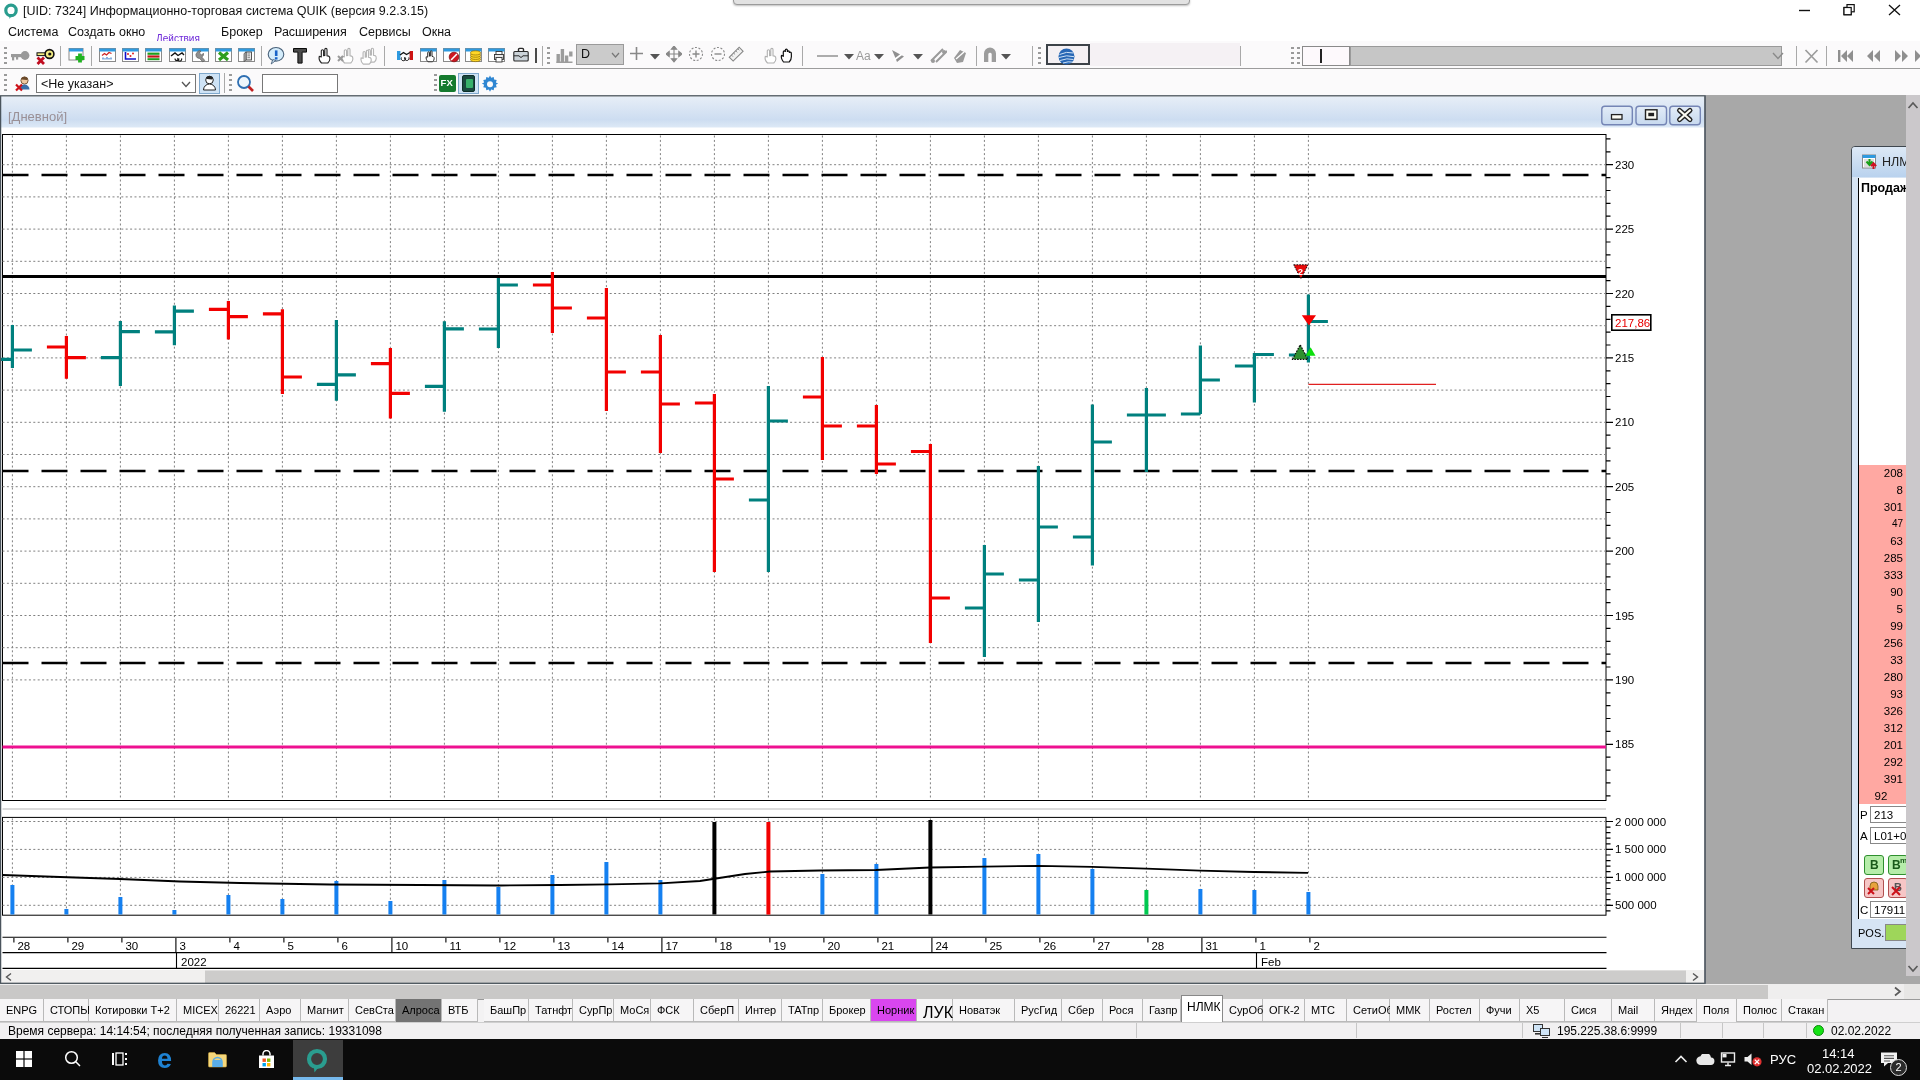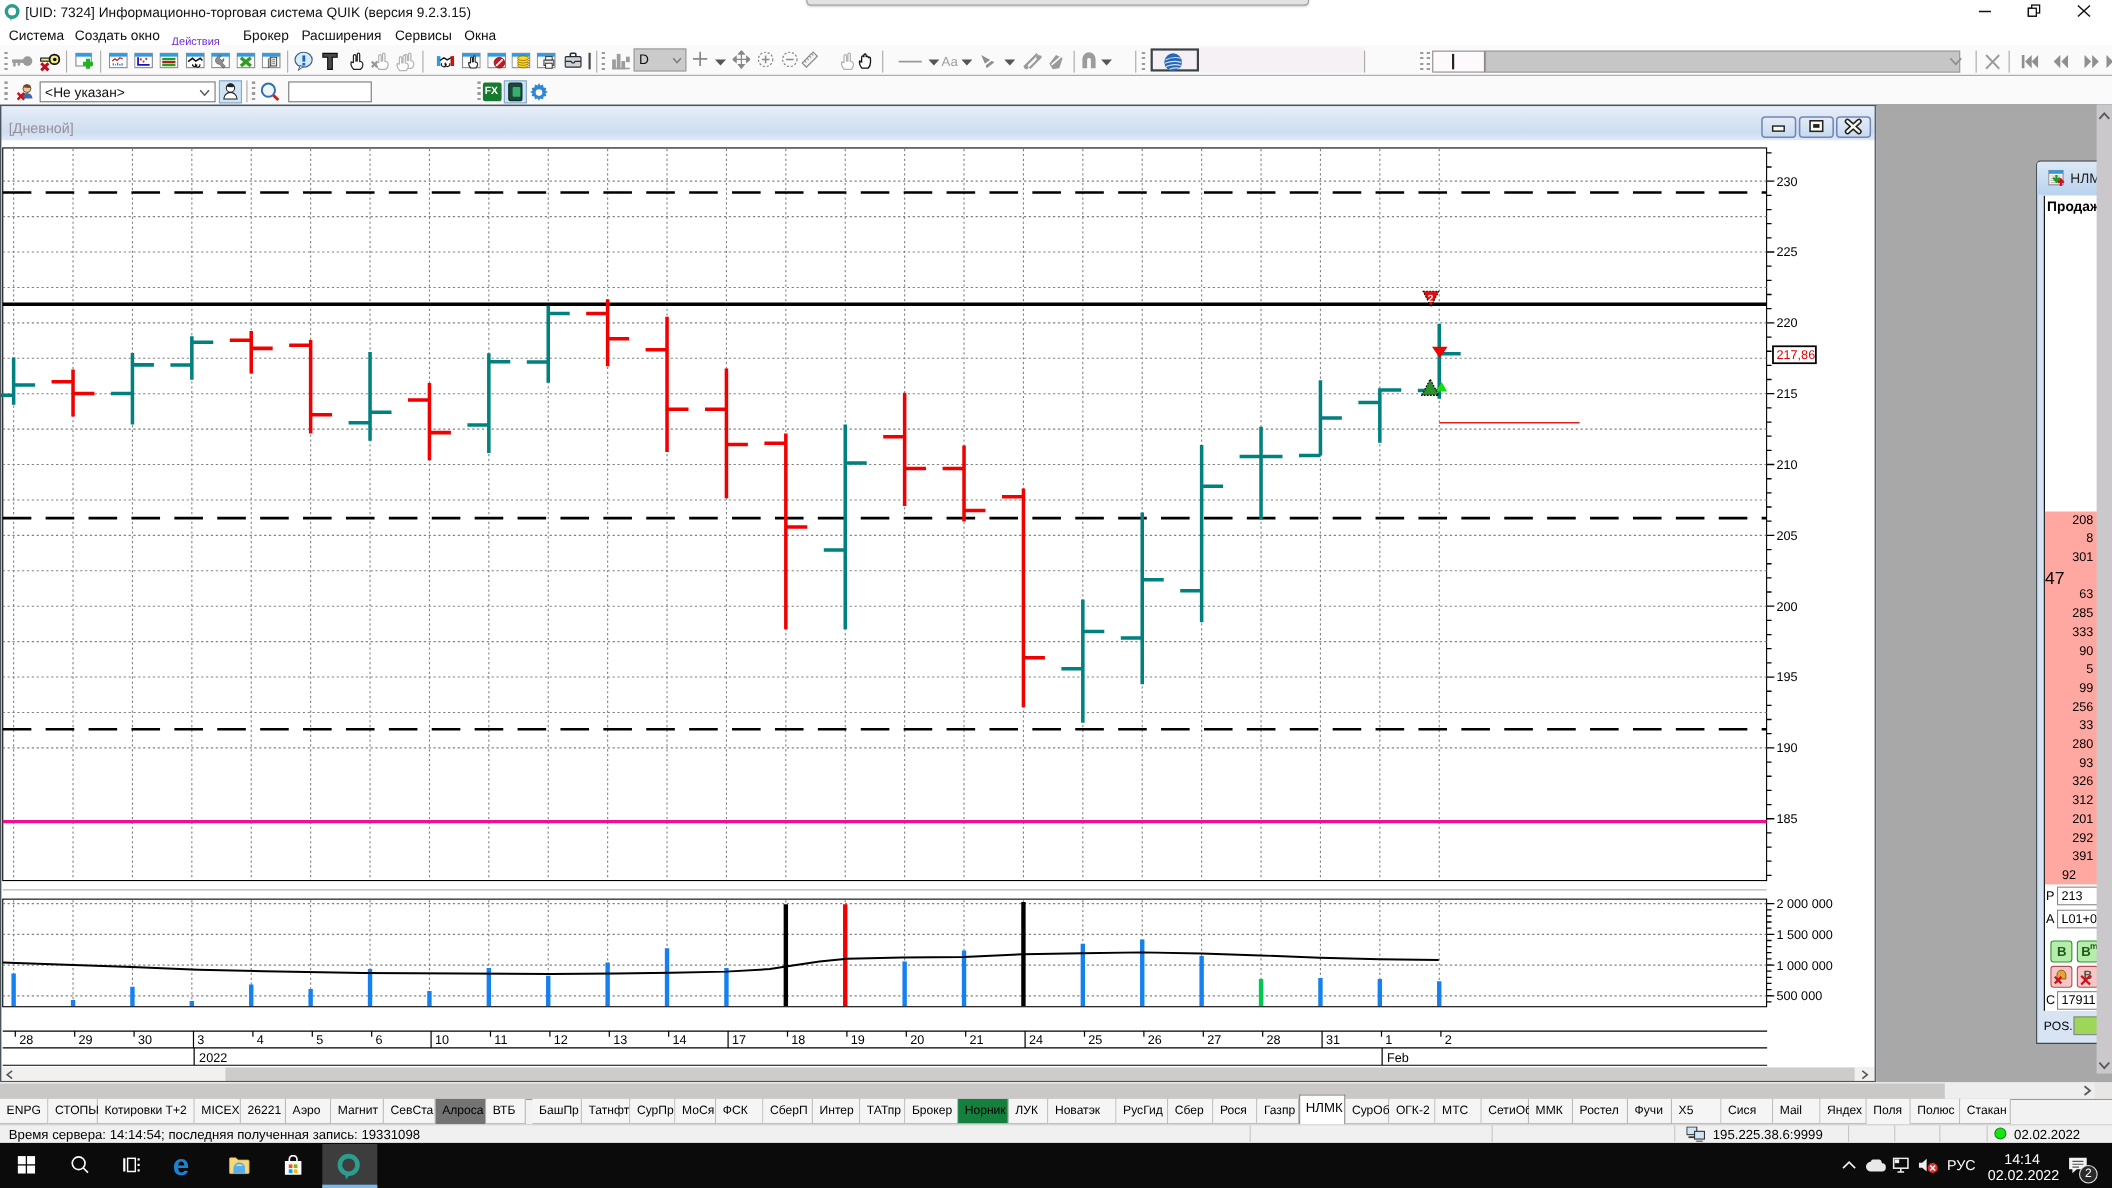--- a/index.html
+++ b/index.html
@@ -435,21 +435,21 @@
       <path d="M7.5 5 v5 m-3 -2.5 l3 3.5 3 -3.5" fill="none" stroke="#17a017" stroke-width="2"></path>
       <path d="M11.5 15 v-5 m-2.6 2.2 l2.6 -3 2.6 3" fill="none" stroke="#cc1122" stroke-width="2"></path>
     </svg>
     <div class="txt" style="left:30px;top:8px;font-size:12.5px;color:#222">НЛМК</div>
     <div class="abs" style="left:6px;top:31px;width:63px;height:741px;background:#fff;border-left:1.2px solid #000"></div>
     <div class="txt" style="left:9px;top:34px;font-size:12.5px;font-weight:bold;color:#000">Продажа</div>
     <div class="abs" style="left:7px;top:318px;width:62px;height:339px;background:#ffa8a2"></div>
     <div class="txt" style="left:7px;top:320px;width:44px;font-size:11.5px;color:#000;text-align:right">208</div>
     <div class="txt" style="left:7px;top:337px;width:44px;font-size:11.5px;color:#000;text-align:right">8</div>
     <div class="txt" style="left:7px;top:354px;width:44px;font-size:11.5px;color:#000;text-align:right">301</div>
-    <div class="txt" style="left:7px;top:371px;width:44px;font-size:16px;color:#000;text-align:left">47</div>
+    <div class="txt" style="left:7px;top:371px;width:44px;font-size:10px;color:#000;text-align:right">47</div>
     <div class="txt" style="left:7px;top:388px;width:44px;font-size:11.5px;color:#000;text-align:right">63</div>
     <div class="txt" style="left:7px;top:405px;width:44px;font-size:11.5px;color:#000;text-align:right">285</div>
     <div class="txt" style="left:7px;top:422px;width:44px;font-size:11.5px;color:#000;text-align:right">333</div>
     <div class="txt" style="left:7px;top:439px;width:44px;font-size:11.5px;color:#000;text-align:right">90</div>
     <div class="txt" style="left:7px;top:456px;width:44px;font-size:11.5px;color:#000;text-align:right">5</div>
     <div class="txt" style="left:7px;top:473px;width:44px;font-size:11.5px;color:#000;text-align:right">99</div>
     <div class="txt" style="left:7px;top:490px;width:44px;font-size:11.5px;color:#000;text-align:right">256</div>
     <div class="txt" style="left:7px;top:507px;width:44px;font-size:11.5px;color:#000;text-align:right">33</div>
     <div class="txt" style="left:7px;top:524px;width:44px;font-size:11.5px;color:#000;text-align:right">280</div>
     <div class="txt" style="left:7px;top:541px;width:44px;font-size:11.5px;color:#000;text-align:right">93</div>
@@ -557,25 +557,25 @@
   </div>
 <div class="abs" style="left:739px;top:999px;width:43px;height:23px;background:#f6f5f6;border:1px solid #b9b9b9;border-top:none;border-left:none">
     <span style="position:absolute;left:6px;top:5px;font-size:11px;color:#000">Интер</span>
   </div>
 <div class="abs" style="left:782px;top:999px;width:41px;height:23px;background:#f6f5f6;border:1px solid #b9b9b9;border-top:none;border-left:none">
     <span style="position:absolute;left:6px;top:5px;font-size:11px;color:#000">ТАТпр</span>
   </div>
 <div class="abs" style="left:823px;top:999px;width:48px;height:23px;background:#f6f5f6;border:1px solid #b9b9b9;border-top:none;border-left:none">
     <span style="position:absolute;left:6px;top:5px;font-size:11px;color:#000">Брокер</span>
   </div>
-<div class="abs" style="left:871px;top:999px;width:46px;height:23px;background:#15803d;border:1px solid #b9b9b9;border-top:none;border-left:none">
+<div class="abs" style="left:871px;top:999px;width:46px;height:23px;background:#d946ef;border:1px solid #b9b9b9;border-top:none;border-left:none">
     <span style="position:absolute;left:6px;top:5px;font-size:11px;color:#000">Норник</span>
   </div>
 <div class="abs" style="left:917px;top:999px;width:36px;height:23px;background:#f6f5f6;border:1px solid #b9b9b9;border-top:none;border-left:none">
-    <span style="position:absolute;left:6px;top:5px;font-size:11px;color:#000">ЛУК</span>
+    <span style="position:absolute;left:6px;top:5px;font-size:16px;color:#000">ЛУК</span>
   </div>
 <div class="abs" style="left:953px;top:999px;width:62px;height:23px;background:#f6f5f6;border:1px solid #b9b9b9;border-top:none;border-left:none">
     <span style="position:absolute;left:6px;top:5px;font-size:11px;color:#000">Новатэк</span>
   </div>
 <div class="abs" style="left:1015px;top:999px;width:47px;height:23px;background:#f6f5f6;border:1px solid #b9b9b9;border-top:none;border-left:none">
     <span style="position:absolute;left:6px;top:5px;font-size:11px;color:#000">РусГид</span>
   </div>
 <div class="abs" style="left:1062px;top:999px;width:41px;height:23px;background:#f6f5f6;border:1px solid #b9b9b9;border-top:none;border-left:none">
     <span style="position:absolute;left:6px;top:5px;font-size:11px;color:#000">Сбер</span>
   </div>

